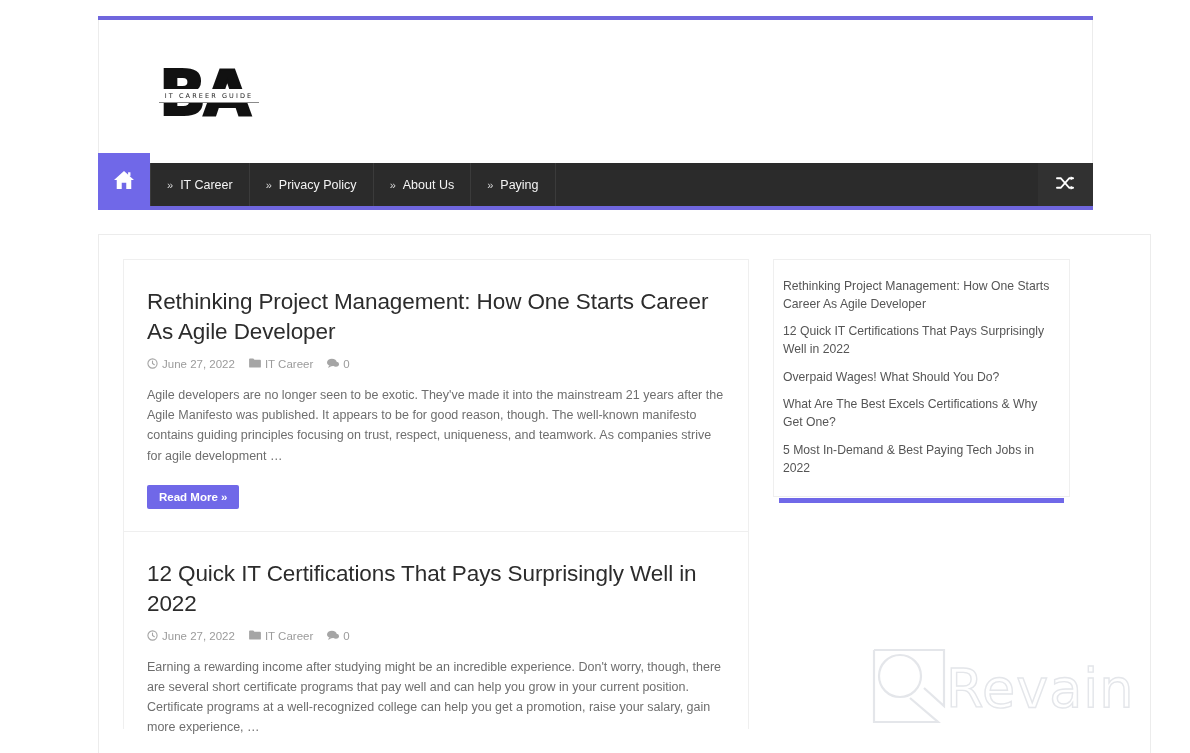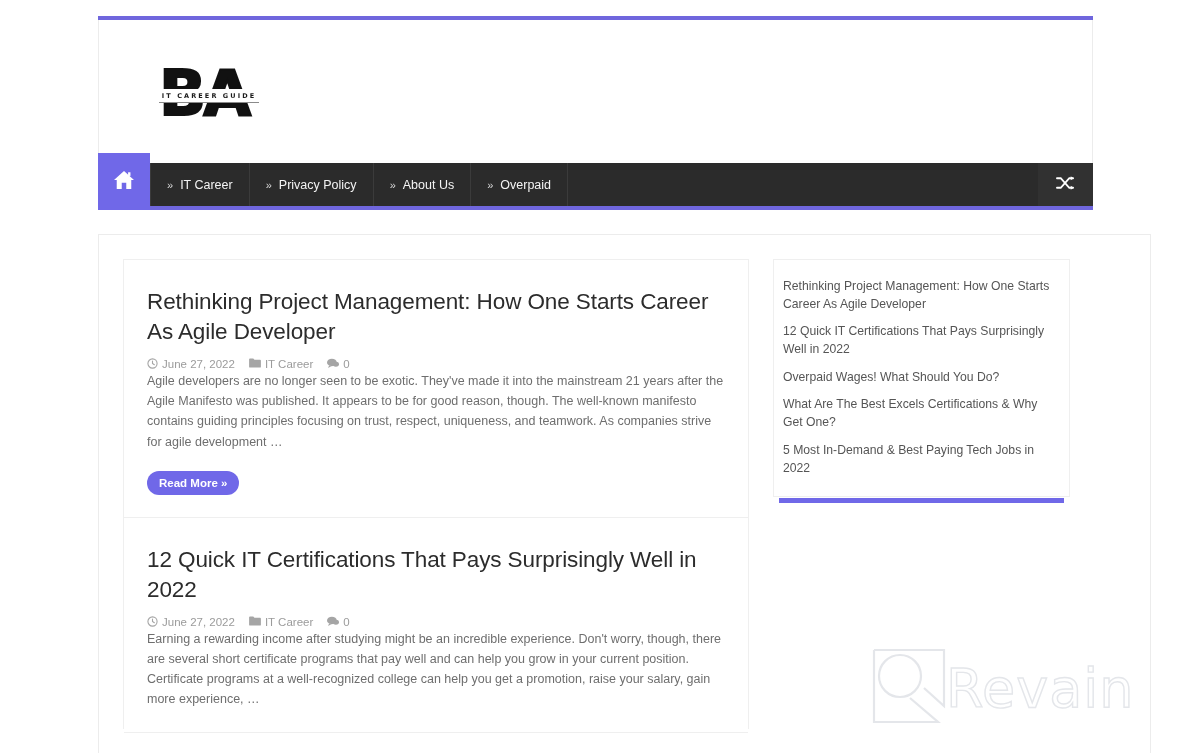--- a/index.html
+++ b/index.html
@@ -57,21 +57,21 @@
     -webkit-text-stroke: 2px #111111;
   }
   .logo-tagline {
     position: absolute;
     left: 0px;
     top: 31px;
     width: 100px;
     text-align: center;
     font-family: "DejaVu Sans", sans-serif;
     font-size: 6.5px;
-    font-weight: bold;
+    font-weight: normal;
     letter-spacing: 2.1px;
     color: #1b1b1b;
     background: #ffffff;
     padding: 2px 0 2px 0;
     border-top: 1px solid #ffffff;
     border-bottom: 1px solid #8a8a8a;
   }
 
   
   .navbar {
@@ -157,34 +157,35 @@
   .post-meta {
     display: flex;
     align-items: center;
     gap: 14px;
     margin-top: 11px;
     color: #9b9b9b;
     font-size: 11.5px;
   }
   .meta-item { display: flex; align-items: flex-start; gap: 4px; }
   .post-excerpt {
+    margin-top: 14px;
     font-size: 12.5px;
     line-height: 1.62;
     color: #6e6e6e;
   }
   .read-more {
     display: inline-block;
     margin-top: 19px;
     background: #7068e8;
     color: #ffffff;
     font-size: 11.5px;
     font-weight: bold;
     padding: 6px 12px;
     border: none;
-    border-radius: 12px;
+    border-radius: 2px;
     cursor: pointer;
     font-family: "Liberation Sans", sans-serif;
   }
 
   
   .sidebar { width: 297px; }
   .widget {
     background: #ffffff;
     border: 1px solid #efefef;
     padding: 13px 9px 14px 9px;
@@ -256,21 +257,21 @@
         <div class="nav-item">
           <span class="nav-chev">»</span>
           <span>Privacy Policy</span>
         </div>
         <div class="nav-item">
           <span class="nav-chev">»</span>
           <span>About Us</span>
         </div>
         <div class="nav-item">
           <span class="nav-chev">»</span>
-          <span>Overpaid</span>
+          <span>Paying</span>
         </div>
       </div>
 
       <div class="nav-right">
         <span>
           <svg width="19" height="16" viewBox="0 0 20 16" fill="none" stroke="#ffffff" stroke-width="1.9" stroke-linecap="round">
             <path d="M1 3 H5 L14 13 H18"></path>
             <path d="M1 13 H5 L14 3 H18"></path>
             <path d="M15.5 0.8 L18.6 3 L15.5 5.2" fill="#ffffff" stroke="none"></path>
             <path d="M15.5 10.8 L18.6 13 L15.5 15.2" fill="#ffffff" stroke="none"></path>

